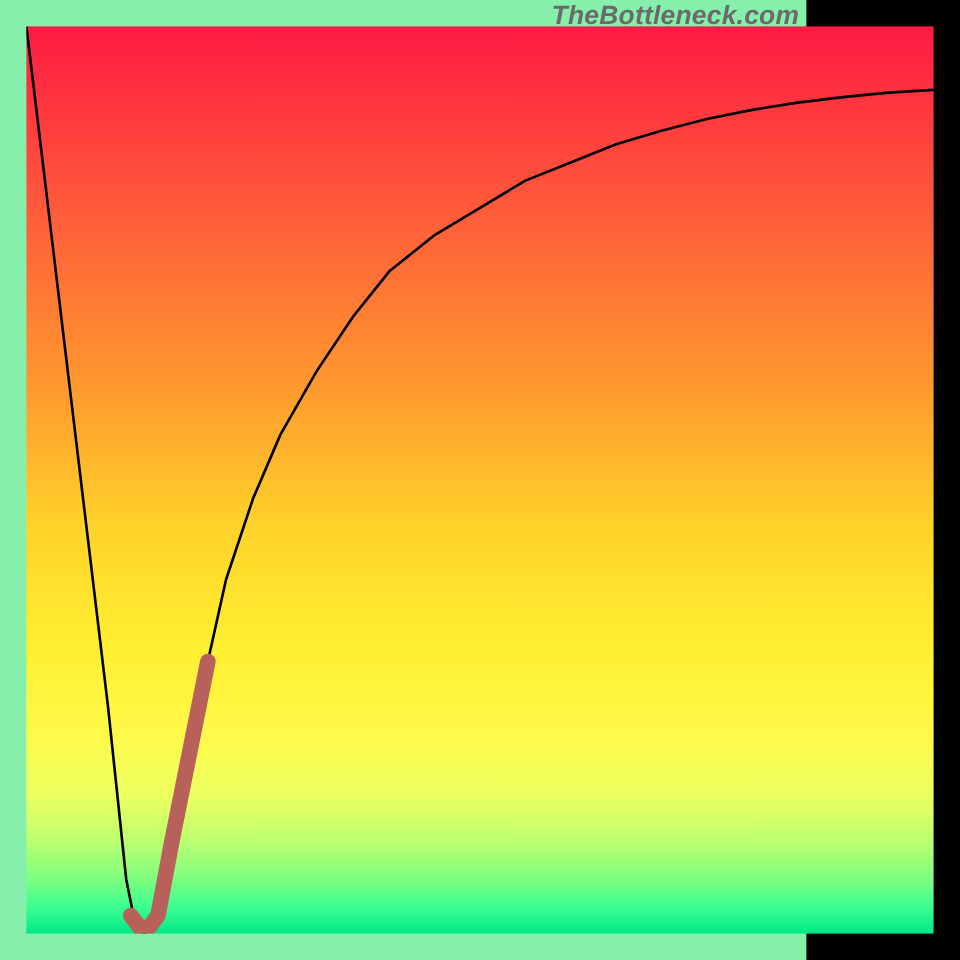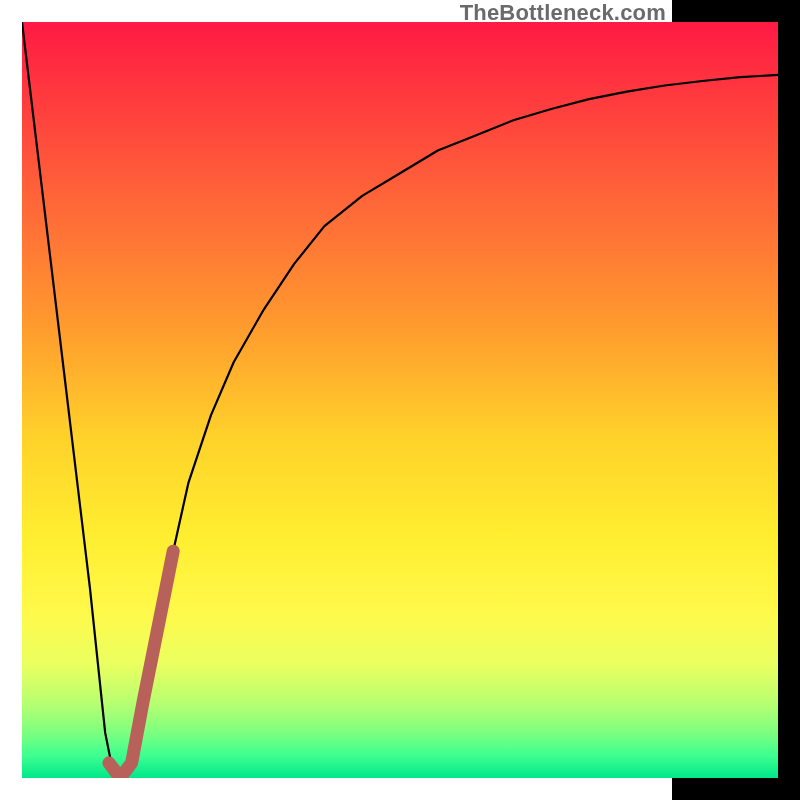--- a/index.html
+++ b/index.html
@@ -9,21 +9,22 @@
     height: 800px;
     background: #000;
     overflow: hidden;
   }
   .frame {
     position: absolute;
     left: 0;
     top: 0;
     width: 672px;
     height: 800px;
-    background: #ffffff;
+    background: #86efac;
+    font-style: italic;
   }
   .plot {
     position: absolute;
     left: 22px;
     top: 22px;
     width: 756px;
     height: 756px;
     background: linear-gradient(to bottom,
       #ff1a44 0%,
       #ff3a3e 10%,

